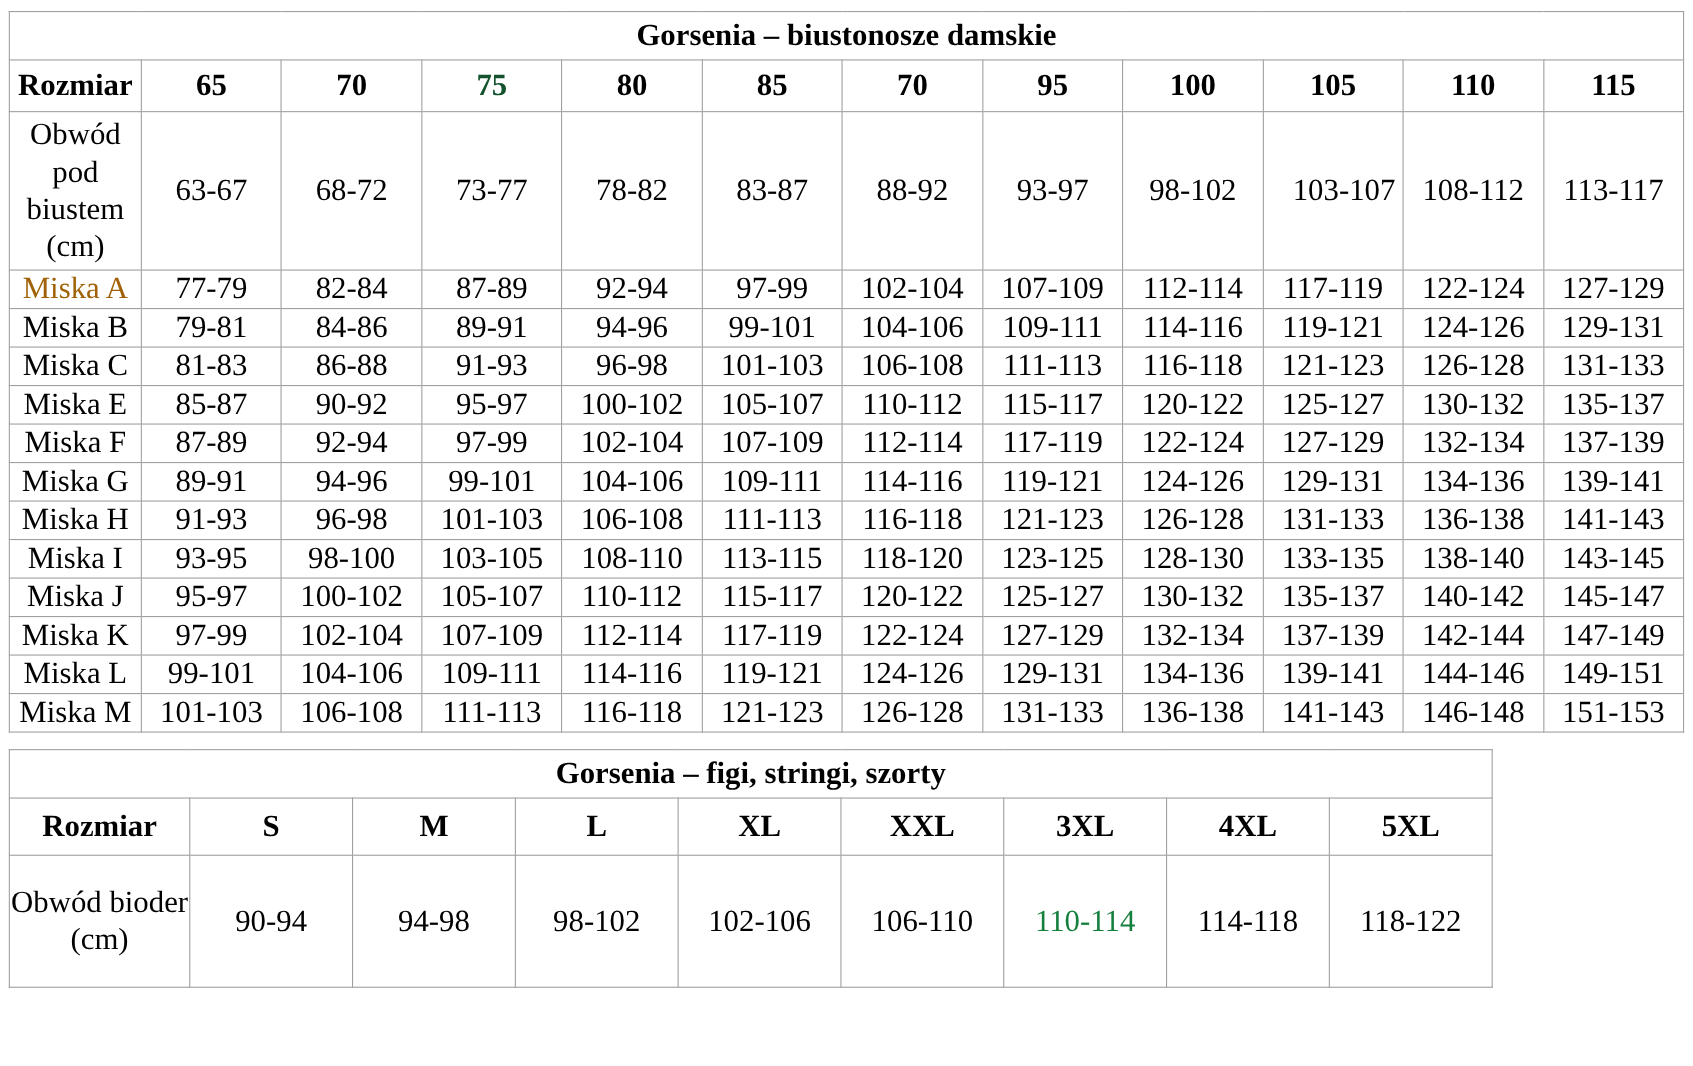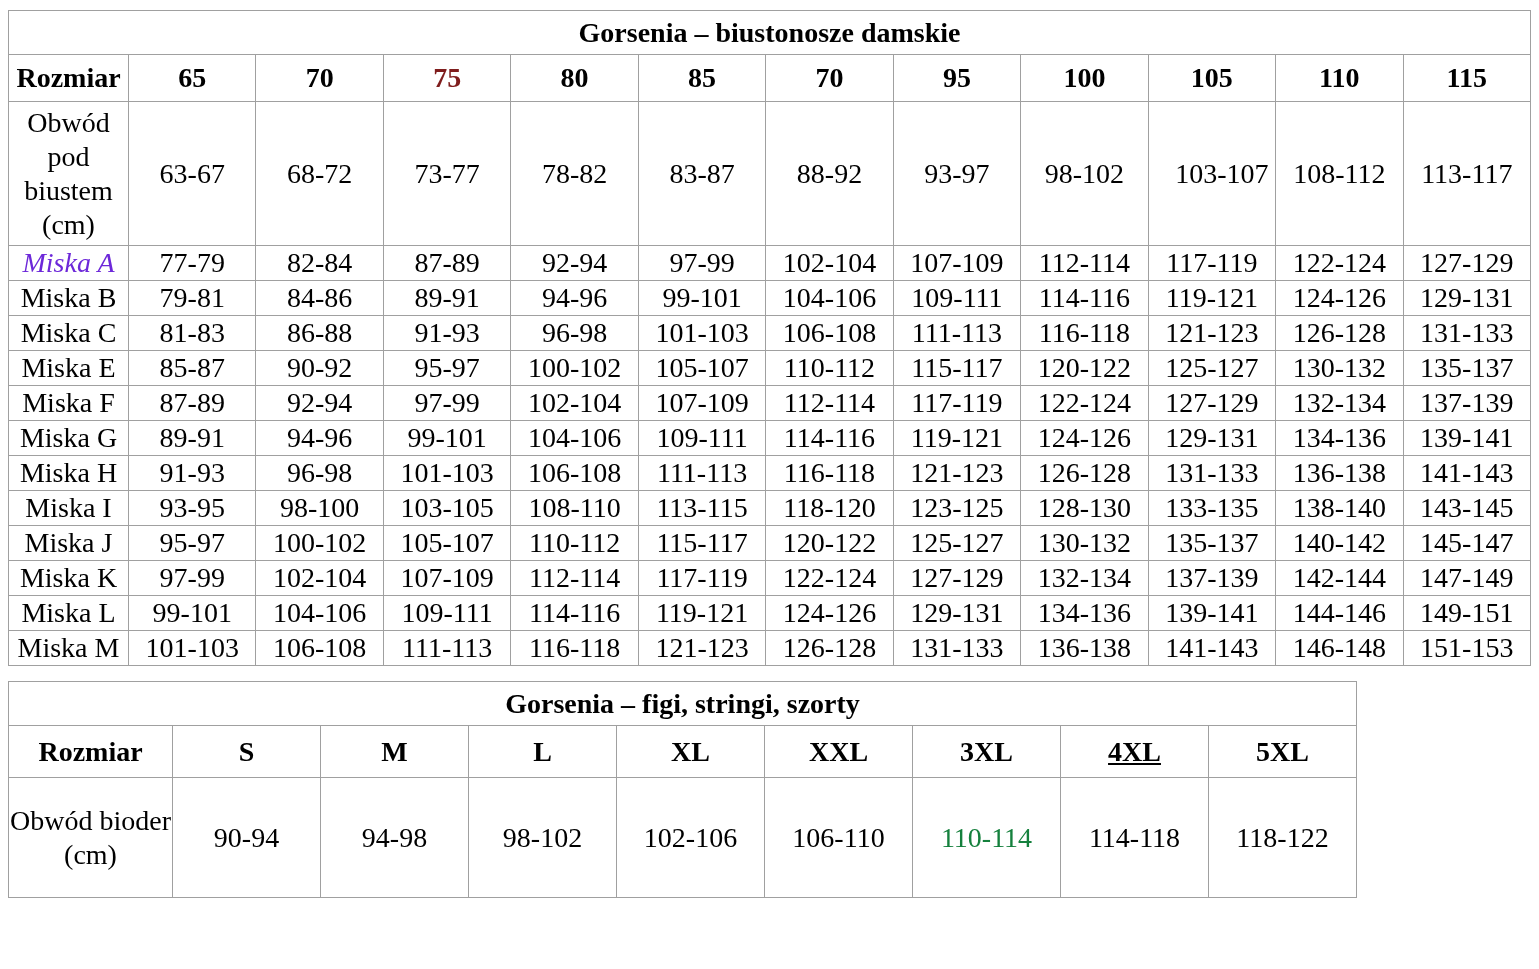--- a/index.html
+++ b/index.html
@@ -59,21 +59,21 @@
       <col>
     </colgroup>
   <tbody>
       <tr class="title-row">
         <td colspan="12" style="border-color: rgb(160, 160, 160); color: rgb(0, 0, 0);">Gorsenia – biustonosze damskie</td>
       </tr>
       <tr class="header-row">
         <th style="border-color: rgb(160, 160, 160); color: rgb(0, 0, 0);">Rozmiar</th>
         <th style="border-color: rgb(160, 160, 160); color: rgb(0, 0, 0);">65</th>
         <th style="border-color: rgb(160, 160, 160); color: rgb(0, 0, 0);">70</th>
-        <th style="border-color: rgb(160, 160, 160); color: #7f1d1d;">75</th>
+        <th style="border-color: rgb(160, 160, 160); color: #14532d;">75</th>
         <th style="border-color: rgb(160, 160, 160); color: rgb(0, 0, 0);">80</th>
         <th style="border-color: rgb(160, 160, 160); color: rgb(0, 0, 0);">85</th>
         <th style="border-color: rgb(160, 160, 160); color: rgb(0, 0, 0);">70</th>
         <th style="border-color: rgb(160, 160, 160); color: rgb(0, 0, 0);">95</th>
         <th style="border-color: rgb(160, 160, 160); color: rgb(0, 0, 0);">100</th>
         <th style="border-color: rgb(160, 160, 160); color: rgb(0, 0, 0);">105</th>
         <th style="border-color: rgb(160, 160, 160); color: rgb(0, 0, 0);">110</th>
         <th style="border-color: rgb(160, 160, 160); color: rgb(0, 0, 0);">115</th>
       </tr>
       <tr class="measure-row">
@@ -84,21 +84,21 @@
         <td style="border-color: rgb(160, 160, 160); color: rgb(0, 0, 0);">78-82</td>
         <td style="border-color: rgb(160, 160, 160); color: rgb(0, 0, 0);">83-87</td>
         <td style="border-color: rgb(160, 160, 160); color: rgb(0, 0, 0);">88-92</td>
         <td style="border-color: rgb(160, 160, 160); color: rgb(0, 0, 0);">93-97</td>
         <td style="border-color: rgb(160, 160, 160); color: rgb(0, 0, 0);">98-102</td>
         <td style="border-color: rgb(160, 160, 160); color: rgb(0, 0, 0); padding-left: 20px;">103-107</td>
         <td style="border-color: rgb(160, 160, 160); color: rgb(0, 0, 0);">108-112</td>
         <td style="border-color: rgb(160, 160, 160); color: rgb(0, 0, 0);">113-117</td>
       </tr>
       <tr class="data-row">
-        <th class="row-label" style="border-color: rgb(160, 160, 160); color: #6d28d9; font-style: italic;">Miska A</th>
+        <th class="row-label" style="border-color: rgb(160, 160, 160); color: #a16207;">Miska A</th>
         <td style="border-color: rgb(160, 160, 160); color: rgb(0, 0, 0);">77-79</td>
         <td style="border-color: rgb(160, 160, 160); color: rgb(0, 0, 0);">82-84</td>
         <td style="border-color: rgb(160, 160, 160); color: rgb(0, 0, 0);">87-89</td>
         <td style="border-color: rgb(160, 160, 160); color: rgb(0, 0, 0);">92-94</td>
         <td style="border-color: rgb(160, 160, 160); color: rgb(0, 0, 0);">97-99</td>
         <td style="border-color: rgb(160, 160, 160); color: rgb(0, 0, 0);">102-104</td>
         <td style="border-color: rgb(160, 160, 160); color: rgb(0, 0, 0);">107-109</td>
         <td style="border-color: rgb(160, 160, 160); color: rgb(0, 0, 0);">112-114</td>
         <td style="border-color: rgb(160, 160, 160); color: rgb(0, 0, 0);">117-119</td>
         <td style="border-color: rgb(160, 160, 160); color: rgb(0, 0, 0);">122-124</td>
@@ -278,21 +278,21 @@
         <td colspan="9" style="border-color: rgb(160, 160, 160); color: rgb(0, 0, 0);">Gorsenia – figi, stringi, szorty</td>
       </tr>
       <tr class="header-row">
         <th style="border-color: rgb(160, 160, 160); color: rgb(0, 0, 0);">Rozmiar</th>
         <th style="border-color: rgb(160, 160, 160); color: rgb(0, 0, 0);">S</th>
         <th style="border-color: rgb(160, 160, 160); color: rgb(0, 0, 0);">M</th>
         <th style="border-color: rgb(160, 160, 160); color: rgb(0, 0, 0);">L</th>
         <th style="border-color: rgb(160, 160, 160); color: rgb(0, 0, 0);">XL</th>
         <th style="border-color: rgb(160, 160, 160); color: rgb(0, 0, 0);">XXL</th>
         <th style="border-color: rgb(160, 160, 160); color: rgb(0, 0, 0);">3XL</th>
-        <th style="border-color: rgb(160, 160, 160); color: rgb(0, 0, 0); text-decoration: underline;">4XL</th>
+        <th style="border-color: rgb(160, 160, 160); color: rgb(0, 0, 0);">4XL</th>
         <th style="border-color: rgb(160, 160, 160); color: rgb(0, 0, 0);">5XL</th>
       </tr>
       <tr class="measure-row">
         <th class="measure-label" style="border-color: rgb(160, 160, 160); color: rgb(0, 0, 0);">Obwód bioder (cm)</th>
         <td style="border-color: rgb(160, 160, 160); color: rgb(0, 0, 0);">90-94</td>
         <td style="border-color: rgb(160, 160, 160); color: rgb(0, 0, 0);">94-98</td>
         <td style="border-color: rgb(160, 160, 160); color: rgb(0, 0, 0);">98-102</td>
         <td style="border-color: rgb(160, 160, 160); color: rgb(0, 0, 0);">102-106</td>
         <td style="border-color: rgb(160, 160, 160); color: rgb(0, 0, 0);">106-110</td>
         <td style="border-color: rgb(160, 160, 160); color: #15803d;">110-114</td>

